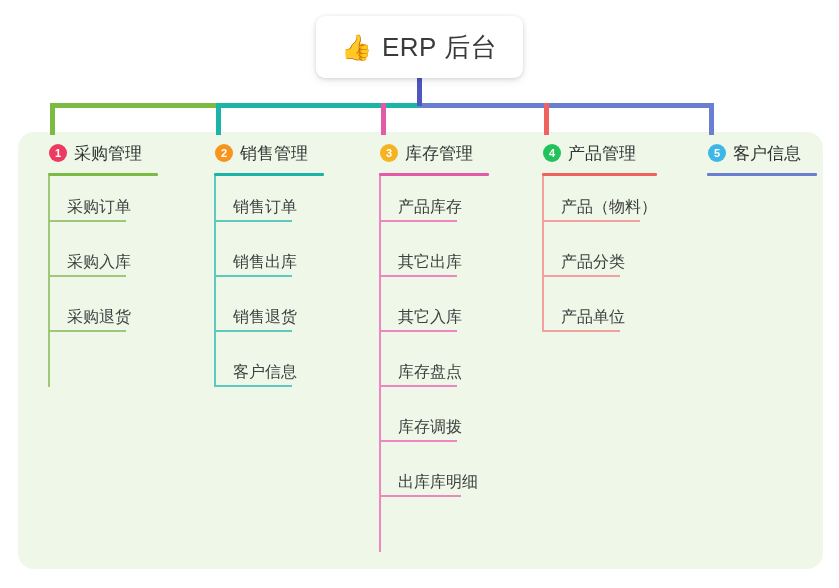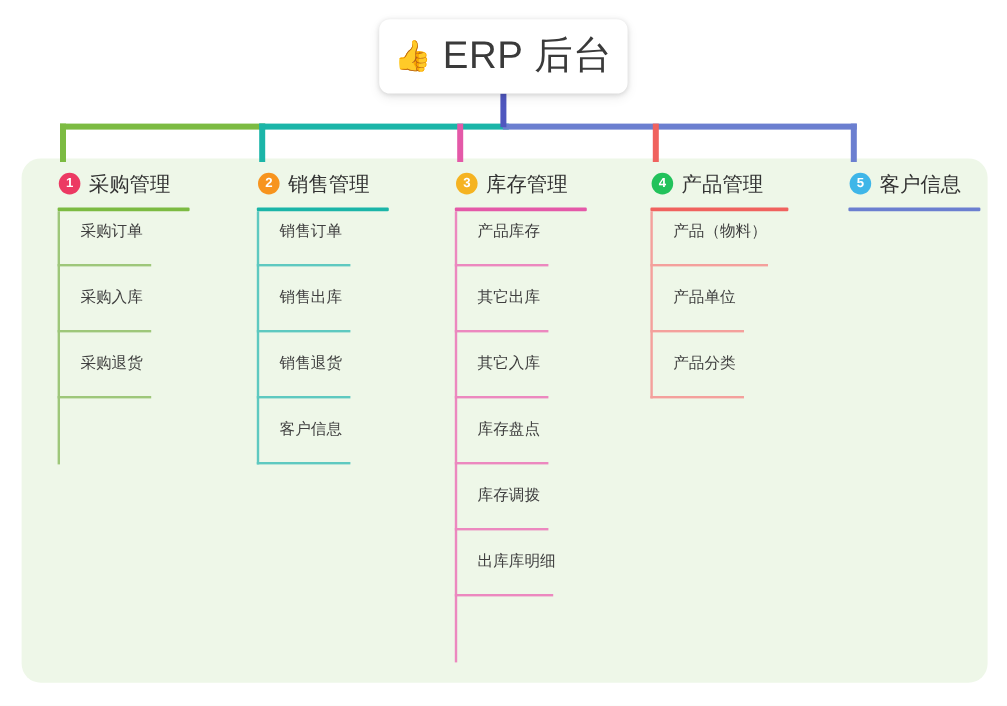--- a/index.html
+++ b/index.html
@@ -12,21 +12,21 @@
 
   
   .title-box{
     position:absolute;left:316px;top:16px;width:207px;height:62px;
     background:#ffffff;border-radius:9px;
     box-shadow:0 1px 4px rgba(0,0,0,.13),0 3px 10px rgba(0,0,0,.07);
     display:flex;align-items:center;justify-content:center;gap:9px;
     z-index:6;
   }
   .title-emoji{font-size:25px;line-height:1;}
-  .title-text{font-size:32px;color:#3a3a3a;letter-spacing:.5px;}
+  .title-text{font-size:26px;color:#3a3a3a;letter-spacing:.5px;}
 
   
   .conn{position:absolute;z-index:2;}
   .vstem{position:absolute;left:417px;top:78px;width:5px;height:28px;background:#4f57bf;z-index:5;}
 
   .hbar{position:absolute;top:103px;height:5px;}
   .drop{position:absolute;top:103px;width:5px;height:32px;}
 
   
   .panel{
@@ -42,22 +42,22 @@
     display:flex;align-items:center;justify-content:center;
     color:#fff;font-size:11px;font-weight:bold;line-height:1;flex:0 0 auto;
   }
   .col-title{font-size:17px;color:#333333;white-space:nowrap;}
   .head-rule{height:3px;margin-top:7px;border-radius:1px;}
 
   .col-body{position:relative;margin-top:0;}
   .spine{position:absolute;left:11px;top:0;width:2px;}
   .leaf{position:relative;height:55px;}
   .leaf-label{
-    position:absolute;left:30px;bottom:29px;
-    font-size:13px;color:#3f3f3f;white-space:nowrap;
+    position:absolute;left:30px;bottom:13px;
+    font-size:16px;color:#3f3f3f;white-space:nowrap;
   }
   .leaf-rule{position:absolute;left:11px;bottom:9px;height:2px;}
 </style>
 </head>
 <body>
 
 <div id="root">
 
   <div class="panel"></div>
 
@@ -168,25 +168,25 @@
           <span class="col-title">产品管理</span>
         </div>
         <div class="head-rule" style="width: 115px; margin-left: 11px; background: rgb(240, 98, 94);"></div>
         <div class="col-body">
           <div class="spine" style="height: 156px; background: rgb(244, 160, 156);"></div>
           <div class="leaf">
             <div class="leaf-label">产品（物料）</div>
             <div class="leaf-rule" style="width: 98px; background: rgb(244, 160, 156);"></div>
           </div>
           <div class="leaf">
-            <div class="leaf-label">产品单位</div>
+            <div class="leaf-label">产品分类</div>
             <div class="leaf-rule" style="width: 78px; background: rgb(244, 160, 156);"></div>
           </div>
           <div class="leaf">
-            <div class="leaf-label">产品分类</div>
+            <div class="leaf-label">产品单位</div>
             <div class="leaf-rule" style="width: 78px; background: rgb(244, 160, 156);"></div>
           </div>
         </div>
       </div>
       <div class="col" style="left: 696px; top: 140px;">
         <div class="col-head">
           <span class="badge" style="background: rgb(63, 182, 232);">5</span>
           <span class="col-title">客户信息</span>
         </div>
         <div class="head-rule" style="width: 110px; margin-left: 11px; background: rgb(107, 127, 208);"></div>

